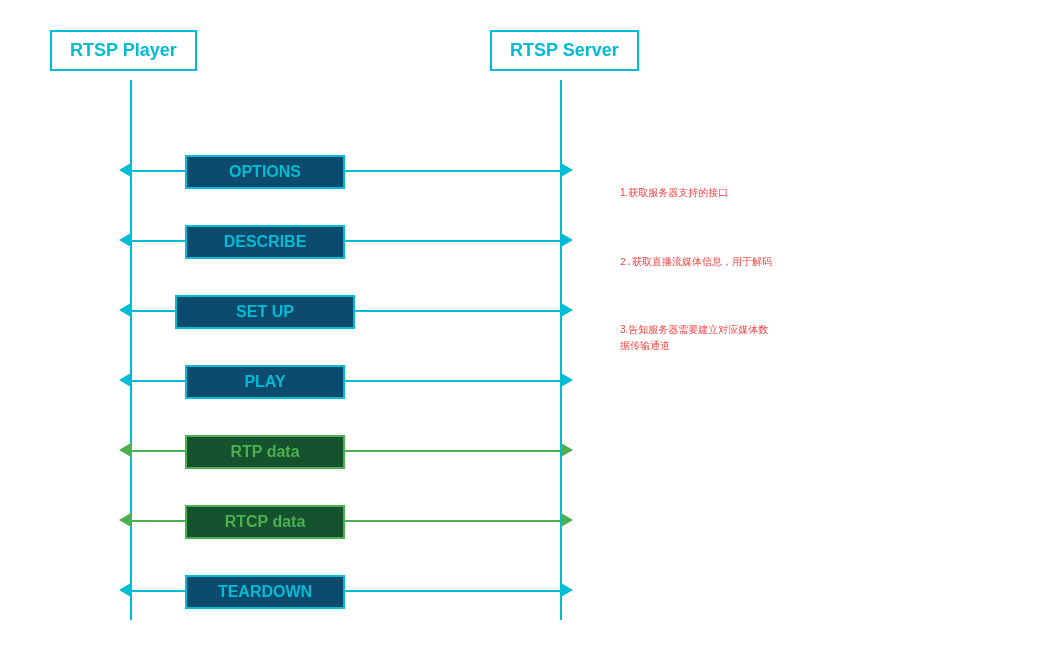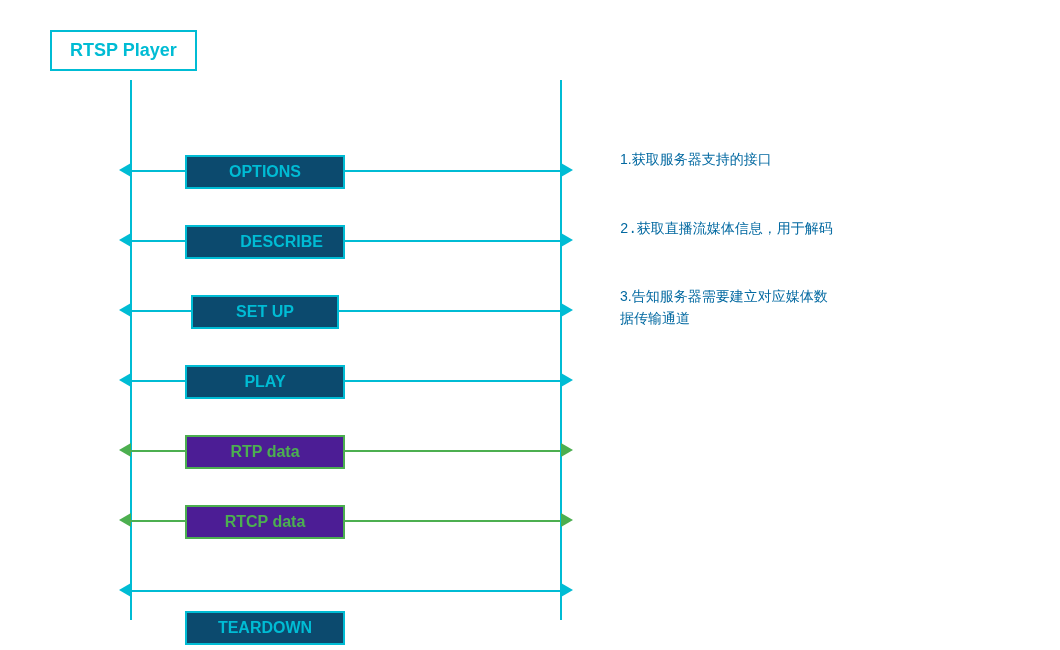--- a/index.html
+++ b/index.html
@@ -68,78 +68,82 @@
       font-size: 16px;
       font-weight: bold;
       white-space: nowrap;
       min-width: 140px;
       text-align: center;
     }
 
     .msg-box.green {
       border-color: #4caf50;
       color: #4caf50;
-      background: #4c1d95;
+      background: #14532d;
     }
 
     
     .annotation {
       position: absolute;
       left: 620px;
-      color: #0369a1;
-      font-size: 14px;
+      color: #ef4444;
+      font-size: 10px;
       line-height: 1.6;
       width: 380px;
+      margin-top: 37px;
     }
 
     
     .h-arrow {
       position: absolute;
       height: 2px;
       background: #00bcd4;
     }
   </style>
 </head>
 <body>
 
 <div class="diagram-container">
 
   <div class="entity-box entity-left">
     <span>RTSP Player</span>
   </div>
+  <div class="entity-box entity-right">
+    <span>RTSP Server</span>
+  </div>
 
   <div class="vline vline-left"></div>
 
   <div class="vline vline-right"></div>
 
 <div class="h-arrow" style="left: 130px; width: 430px; top: 170px;"></div>
     <div style="position: absolute; left: 119px; top: 163px; width: 0px; height: 0px; border-top: 7px solid transparent; border-bottom: 7px solid transparent; border-right: 12px solid rgb(0, 188, 212);"></div>
     <div style="position: absolute; left: 561px; top: 163px; width: 0px; height: 0px; border-top: 7px solid transparent; border-bottom: 7px solid transparent; border-left: 12px solid rgb(0, 188, 212);"></div>
     <div class="msg-box" style="position: absolute; left: 265px; top: 155px; width: 160px;">OPTIONS</div>
     <div class="h-arrow" style="left: 130px; width: 430px; top: 240px;"></div>
     <div style="position: absolute; left: 119px; top: 233px; width: 0px; height: 0px; border-top: 7px solid transparent; border-bottom: 7px solid transparent; border-right: 12px solid rgb(0, 188, 212);"></div>
     <div style="position: absolute; left: 561px; top: 233px; width: 0px; height: 0px; border-top: 7px solid transparent; border-bottom: 7px solid transparent; border-left: 12px solid rgb(0, 188, 212);"></div>
-    <div class="msg-box" style="position: absolute; left: 265px; top: 225px; width: 160px; text-align: right;">DESCRIBE</div>
+    <div class="msg-box" style="position: absolute; left: 265px; top: 225px; width: 160px;">DESCRIBE</div>
     <div class="h-arrow" style="left: 130px; width: 430px; top: 310px;"></div>
     <div style="position: absolute; left: 119px; top: 303px; width: 0px; height: 0px; border-top: 7px solid transparent; border-bottom: 7px solid transparent; border-right: 12px solid rgb(0, 188, 212);"></div>
     <div style="position: absolute; left: 561px; top: 303px; width: 0px; height: 0px; border-top: 7px solid transparent; border-bottom: 7px solid transparent; border-left: 12px solid rgb(0, 188, 212);"></div>
-    <div class="msg-box" style="position: absolute; left: 265px; top: 295px; width: 148px;">SET UP</div>
+    <div class="msg-box" style="position: absolute; left: 265px; top: 295px; width: 180px;">SET UP</div>
     <div class="h-arrow" style="left: 130px; width: 430px; top: 380px;"></div>
     <div style="position: absolute; left: 119px; top: 373px; width: 0px; height: 0px; border-top: 7px solid transparent; border-bottom: 7px solid transparent; border-right: 12px solid rgb(0, 188, 212);"></div>
     <div style="position: absolute; left: 561px; top: 373px; width: 0px; height: 0px; border-top: 7px solid transparent; border-bottom: 7px solid transparent; border-left: 12px solid rgb(0, 188, 212);"></div>
     <div class="msg-box" style="position: absolute; left: 265px; top: 365px; width: 160px;">PLAY</div>
     <div class="h-arrow" style="left: 130px; width: 430px; top: 450px; background: rgb(76, 175, 80);"></div>
     <div style="position: absolute; left: 119px; top: 443px; width: 0px; height: 0px; border-top: 7px solid transparent; border-bottom: 7px solid transparent; border-right: 12px solid rgb(76, 175, 80);"></div>
     <div style="position: absolute; left: 561px; top: 443px; width: 0px; height: 0px; border-top: 7px solid transparent; border-bottom: 7px solid transparent; border-left: 12px solid rgb(76, 175, 80);"></div>
     <div class="msg-box green" style="position: absolute; left: 265px; top: 435px; width: 160px;">RTP data</div>
     <div class="h-arrow" style="left: 130px; width: 430px; top: 520px; background: rgb(76, 175, 80);"></div>
     <div style="position: absolute; left: 119px; top: 513px; width: 0px; height: 0px; border-top: 7px solid transparent; border-bottom: 7px solid transparent; border-right: 12px solid rgb(76, 175, 80);"></div>
     <div style="position: absolute; left: 561px; top: 513px; width: 0px; height: 0px; border-top: 7px solid transparent; border-bottom: 7px solid transparent; border-left: 12px solid rgb(76, 175, 80);"></div>
     <div class="msg-box green" style="position: absolute; left: 265px; top: 505px; width: 160px;">RTCP data</div>
     <div class="h-arrow" style="left: 130px; width: 430px; top: 590px;"></div>
     <div style="position: absolute; left: 119px; top: 583px; width: 0px; height: 0px; border-top: 7px solid transparent; border-bottom: 7px solid transparent; border-right: 12px solid rgb(0, 188, 212);"></div>
     <div style="position: absolute; left: 561px; top: 583px; width: 0px; height: 0px; border-top: 7px solid transparent; border-bottom: 7px solid transparent; border-left: 12px solid rgb(0, 188, 212);"></div>
-    <div class="msg-box" style="position: absolute; left: 265px; top: 575px; width: 160px; margin-top: 36px;">TEARDOWN</div>
+    <div class="msg-box" style="position: absolute; left: 265px; top: 575px; width: 160px;">TEARDOWN</div>
     <div class="annotation" style="top: 148px; white-space: pre-line;">1.获取服务器支持的接口</div>
     <div class="annotation" style="top: 218px; white-space: pre-line; font-family: Liberation Mono, monospace;">2.获取直播流媒体信息，用于解码</div>
     <div class="annotation" style="top: 285px; white-space: pre-line;">3.告知服务器需要建立对应媒体数
 据传输通道</div>
   </div>
 
 </body></html>

